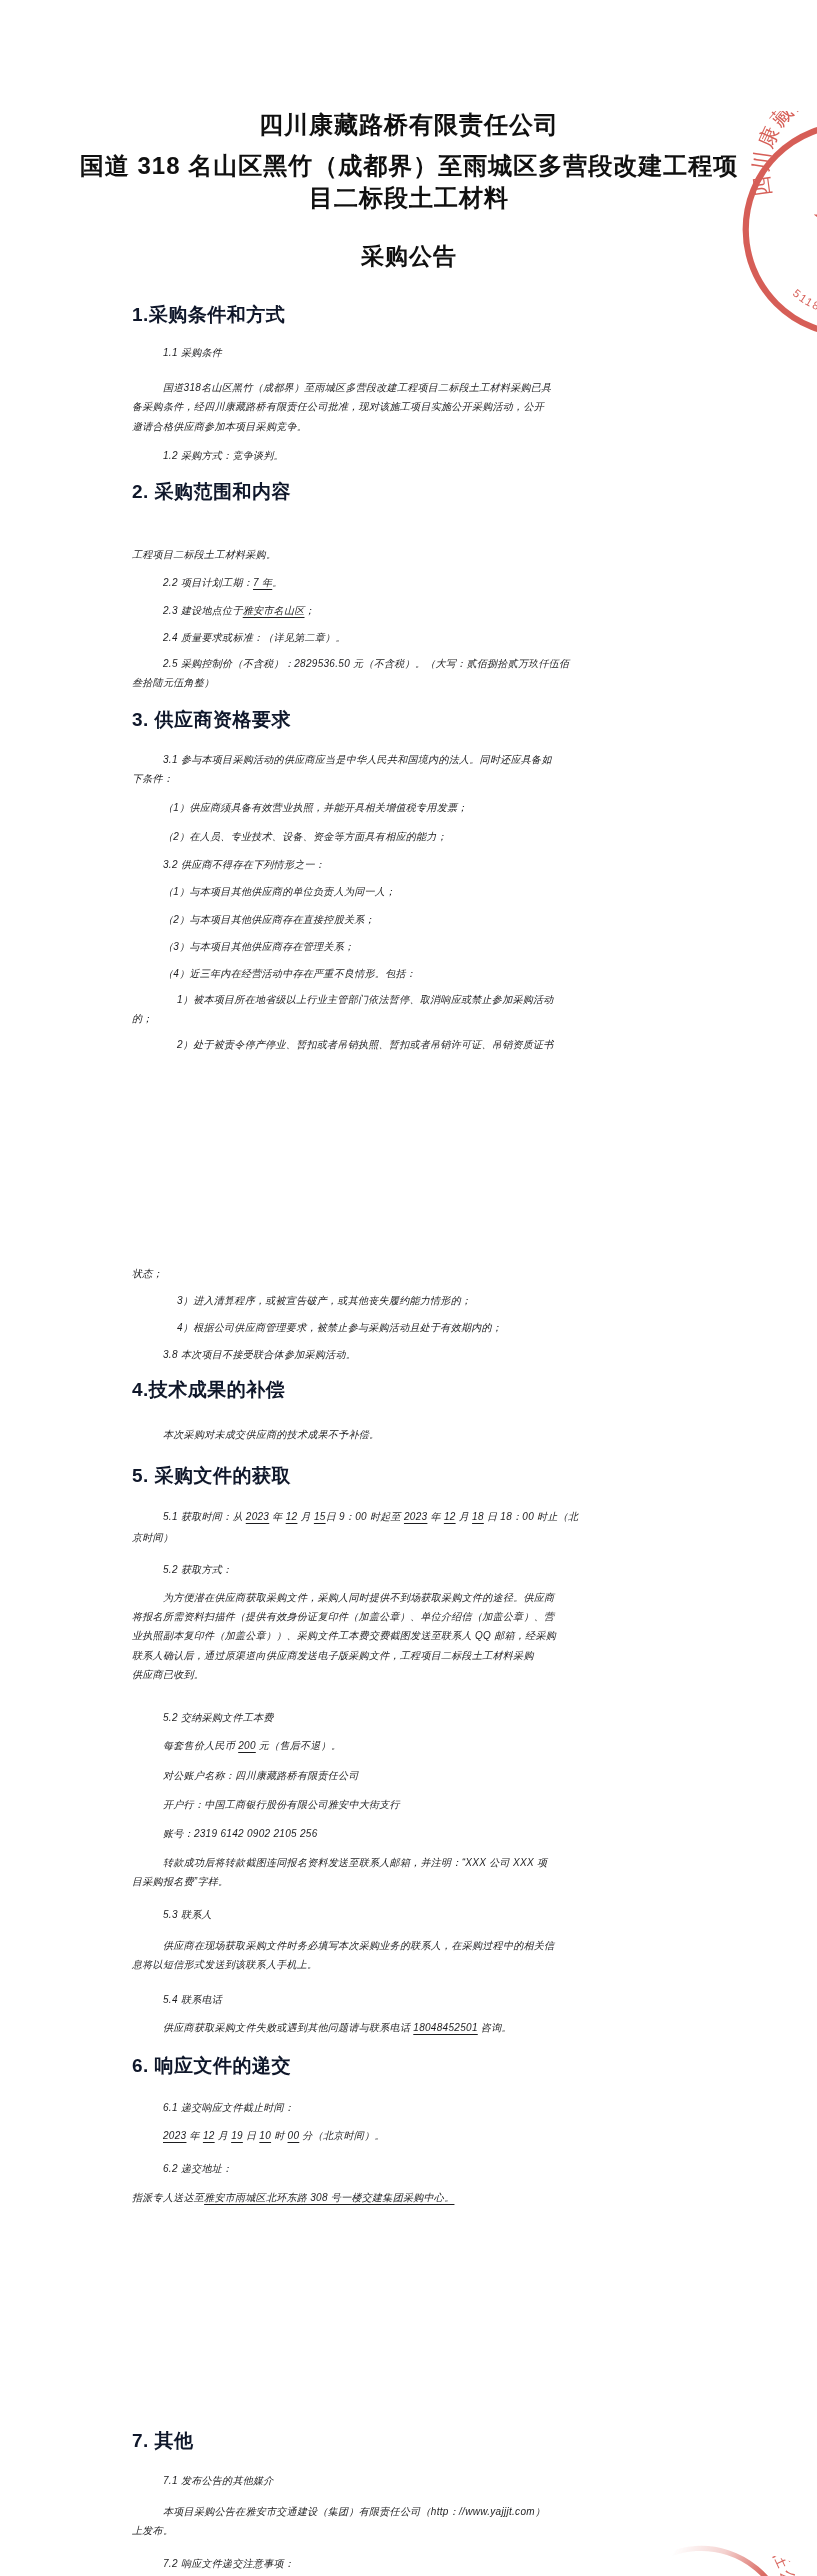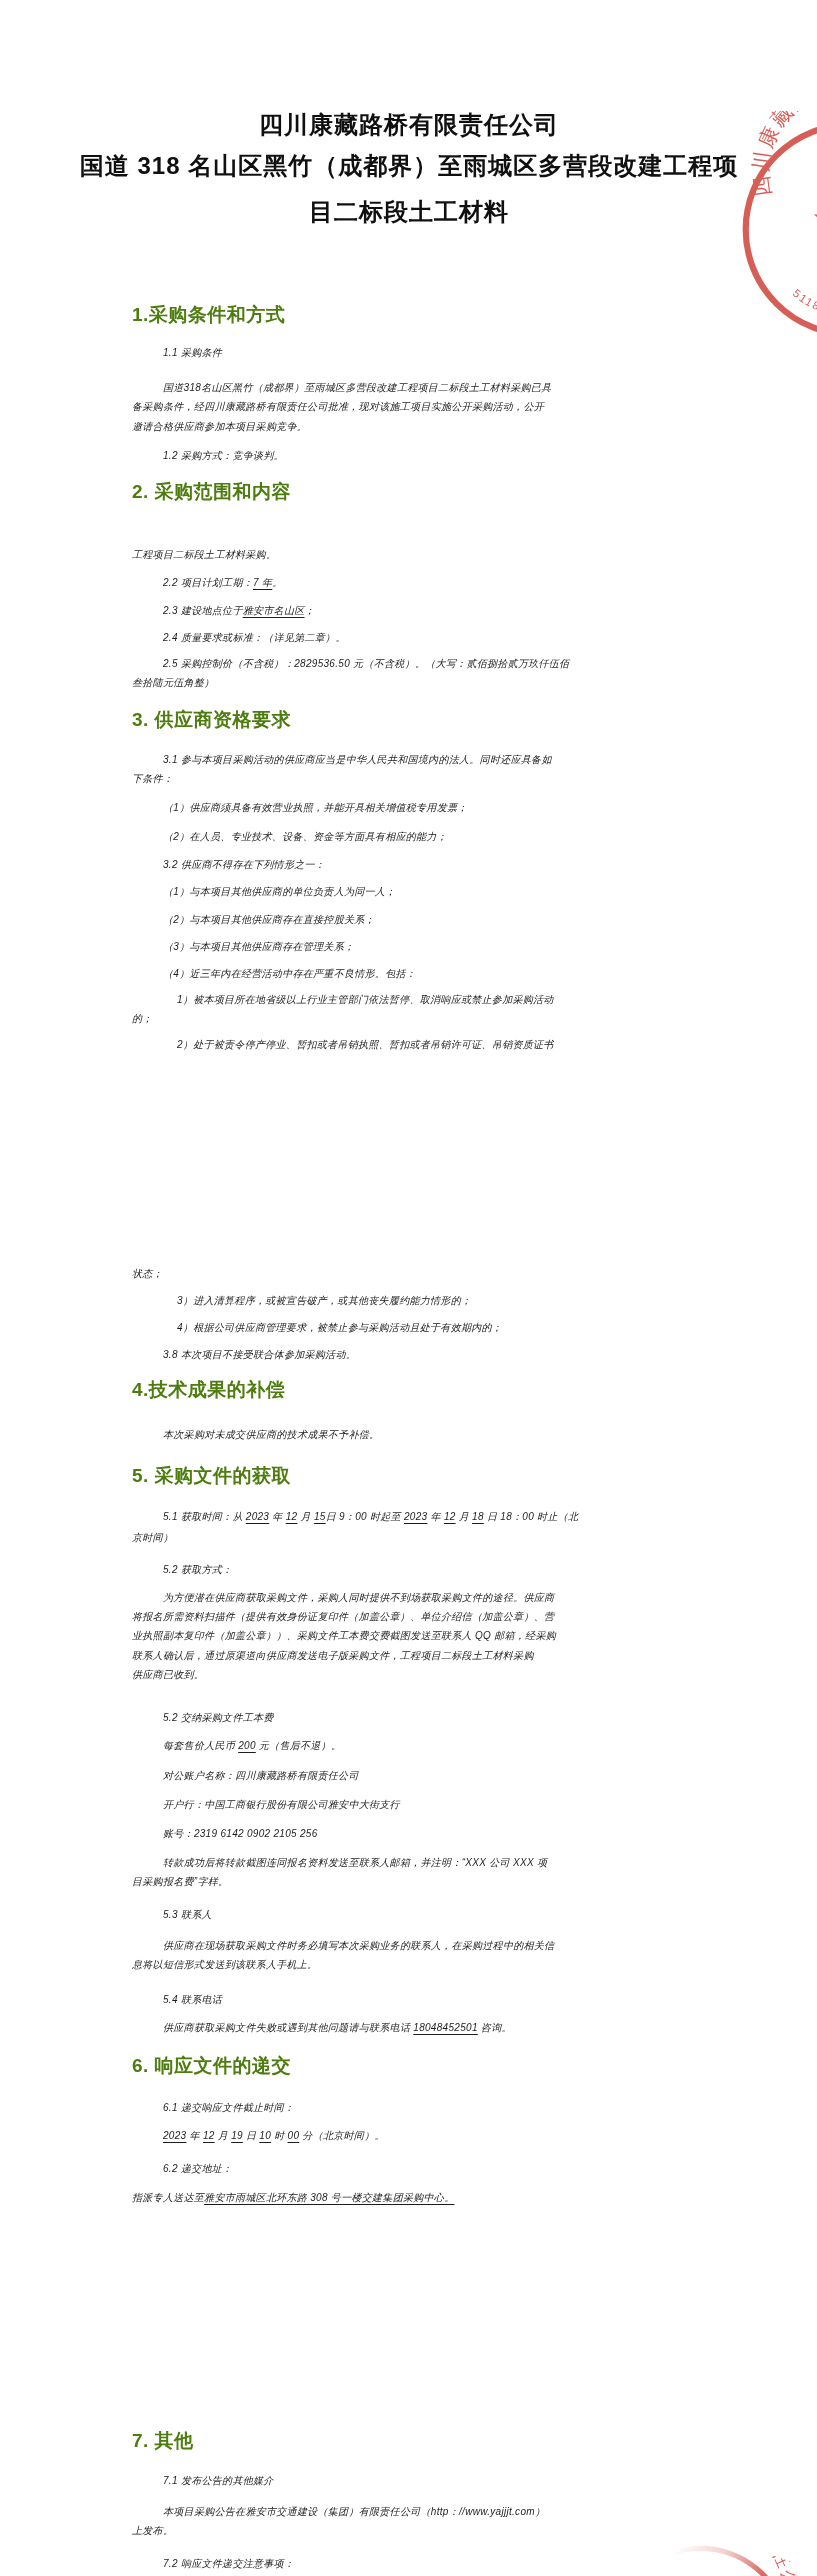--- a/index.html
+++ b/index.html
@@ -23,21 +23,21 @@
   }
   .ind{left:163px;}
   .ind2{left:177px;}
   .h{
     position:absolute;
     left:132px;
     white-space:nowrap;
     font-weight:700;
     font-size:19px;
     line-height:24px;
-    color:#4d7c0f;
+    color:#0f172a;
     letter-spacing:0.5px;
   }
   .title-ln{
     position:absolute;
     left:0;
     width:100%;
     text-align:center;
     font-weight:700;
     font-size:24px;
     color:#101010;
@@ -55,21 +55,22 @@
     mask-image:linear-gradient(100deg, transparent 22%, rgba(0,0,0,0.3) 42%, #000 62%);
   }
 </style>
 </head>
 <body>
 
 <div id="page">
 
   <div class="title-ln" style="top:109px">四川康藏路桥有限责任公司</div>
   <div class="title-ln" style="top:150px">国道 318 名山区黑竹（成都界）至雨城区多营段改建工程项</div>
-  <div class="title-ln" style="top:196px">目二标段土工材料</div>
+  <div class="title-ln" style="top:182px">目二标段土工材料</div>
+  <div class="title-ln" style="top:241px;font-size:23px">采购公告</div>
 
   <div class="h" style="top:303px">1.采购条件和方式</div>
   <div class="ln ind" style="top:343px">1.1 采购条件</div>
   <div class="ln ind" style="top:378px">国道318名山区黑竹（成都界）至雨城区多营段改建工程项目二标段土工材料采购已具</div>
   <div class="ln" style="top:397px">备采购条件，经四川康藏路桥有限责任公司批准，现对该施工项目实施公开采购活动，公开</div>
   <div class="ln" style="top:417px">邀请合格供应商参加本项目采购竞争。</div>
   <div class="ln ind" style="top:446px">1.2 采购方式：竞争谈判。</div>
 
   <div class="h" style="top:480px">2. 采购范围和内容</div>
   <div class="ln" style="top:545px">工程项目二标段土工材料采购。</div>

